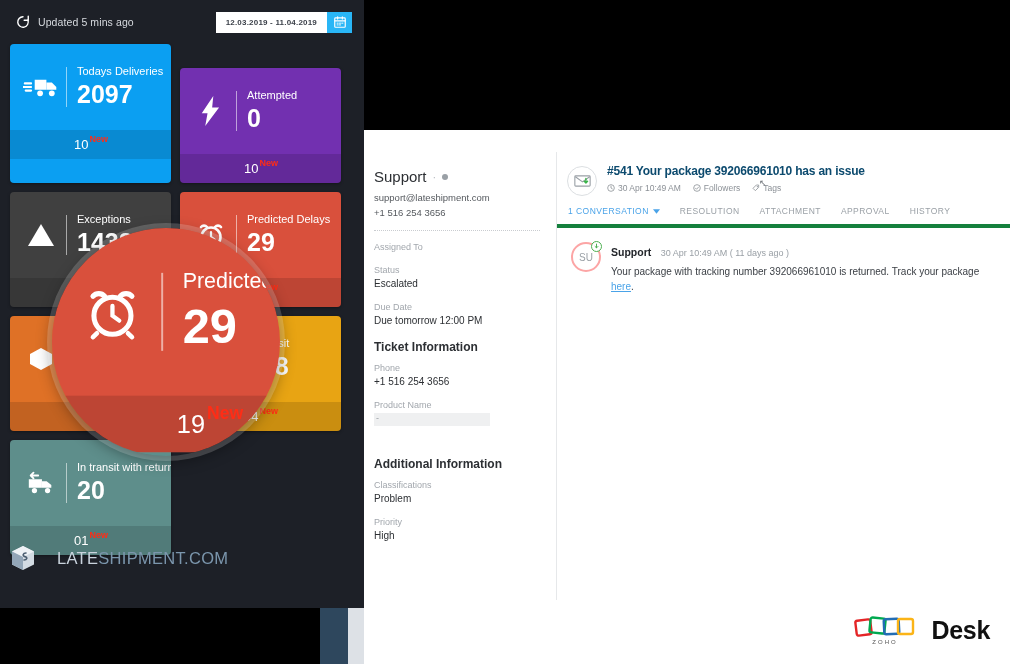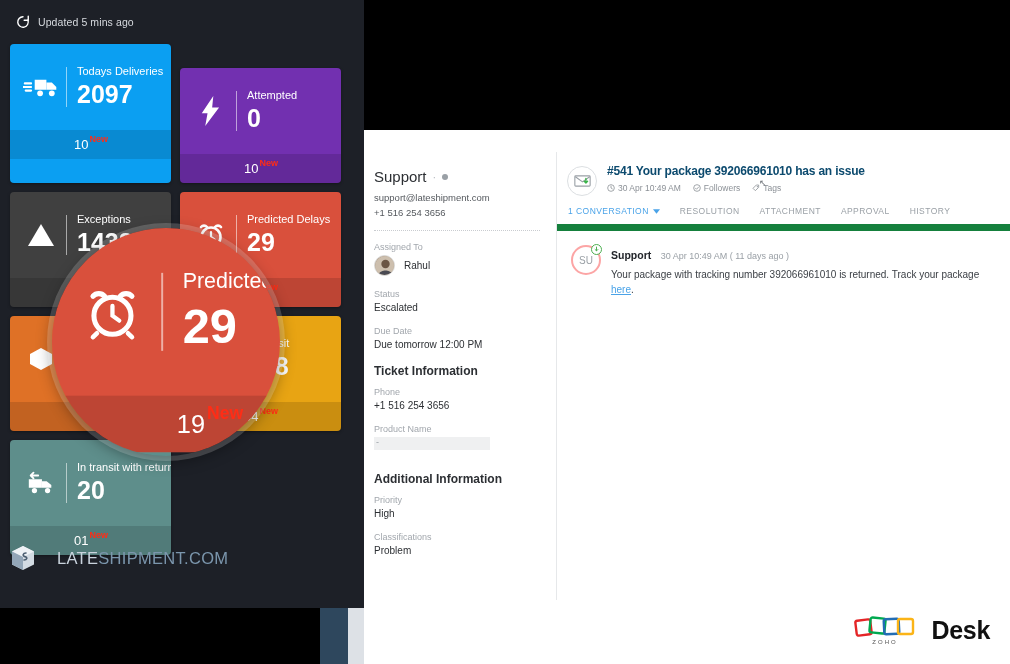--- a/index.html
+++ b/index.html
@@ -87,21 +87,21 @@
 
   .maincol { position:absolute; left:193px; top:22px; width:453px; height:448px; background:#fff; }
   .tkt-head { padding:12px 0 0 10px; display:flex; gap:10px; }
   .tkt-av { width:30px; height:30px; border-radius:50%; border:1px solid #dcdfe2;
             display:flex; align-items:center; justify-content:center; flex:none; position:relative; margin-top:2px;}
   .tkt-title { font-size:12px; color:#0c4a6e; font-weight:bold; letter-spacing:-.2px; }
   .tkt-no { font-weight:bold; }
   .tkt-meta { display:flex; gap:12px; margin-top:5px; font-size:8.5px; color:#8b9096; align-items:center; }
   .tkt-meta span { display:flex; align-items:center; gap:3px; }
 
-  .tabs { display:flex; gap:20px; padding:10px 0 0 11px; border-bottom:7px solid #15803d; }
+  .tabs { display:flex; gap:20px; padding:10px 0 0 11px; border-bottom:4px solid #15803d; }
   .tab { font-size:8.5px; color:#9aa0a6; letter-spacing:.45px; padding-bottom:8px; }
   .tab.active { color:#4aa3e8; display:flex; align-items:center; gap:4px; }
 
   .conv { display:flex; gap:10px; padding:14px 12px 0 14px; }
   .conv-av { width:30px; height:30px; border-radius:50%; border:2px solid #fca5a5;
              display:flex; align-items:center; justify-content:center; flex:none;
              font-size:10px; color:#9aa0a6; position:relative; }
   .badge { position:absolute; right:-3px; top:-3px; width:11px; height:11px; border-radius:50%;
            background:#fff; border:1px solid #4caf50; display:flex; align-items:center;
            justify-content:center; }
@@ -117,20 +117,30 @@
 <div id="root">
 
   <div class="dash">
 
     <div class="dash-top">
       <svg class="refresh-ic" viewBox="0 0 24 24">
         <path d="M12 3a9 9 0 1 0 8.5 6" fill="none" stroke="#fff" stroke-width="2.4" stroke-linecap="round"></path>
         <path d="M21 2v7h-7" fill="none" stroke="#fff" stroke-width="2.4" stroke-linecap="round" stroke-linejoin="round"></path>
       </svg>
       <div class="upd-txt">Updated 5 mins ago</div>
+      <div class="daterange">
+        <div class="dr-text">12.03.2019 - 11.04.2019</div>
+        <div class="dr-btn">
+          <svg width="14" height="14" viewBox="0 0 24 24">
+            <rect x="3" y="5" width="18" height="16" rx="1.5" fill="none" stroke="#fff" stroke-width="2"></rect>
+            <path d="M3 10h18M8 3v4M16 3v4" stroke="#fff" stroke-width="2" stroke-linecap="round"></path>
+            <path d="M7 14h2M11 14h2M15 14h2M7 17h2M11 17h2" stroke="#fff" stroke-width="1.6" stroke-linecap="round"></path>
+          </svg>
+        </div>
+      </div>
     </div>
 
     <div class="grid">
 
       <div class="card c-blue">
         <div class="card-body">
           <div class="card-ic">
             <svg width="36" height="26" viewBox="0 0 40 28">
               <path d="M2 10h7M0 14h9M3 18h6" stroke="#fff" stroke-width="2.3" stroke-linecap="round"></path>
               <path d="M13 6h13v11h-13z" fill="#fff"></path>
@@ -326,30 +336,20 @@
         <span>Support</span>
         <span class="s-sep-dot">·</span>
         <span class="s-dot"></span>
       </div>
       <div class="s-mail">support@lateshipment.com</div>
       <div class="s-phone">+1 516 254 3656</div>
       <div class="dotted"></div>
 
       <div class="fld">
         <div class="fld-lbl">Assigned To</div>
-        <div class="assignee">
-          <div class="av-img">
-            <svg width="21" height="21" viewBox="0 0 21 21">
-              <circle cx="10.5" cy="10.5" r="10.5" fill="#cdbfae"></circle>
-              <circle cx="10.5" cy="8" r="4.2" fill="#6b5544"></circle>
-              <path d="M2.5 21c1-5 5-6.5 8-6.5s7 1.5 8 6.5z" fill="#4a4a52"></path>
-            </svg>
-          </div>
-          <div class="fld-val">Rahul</div>
-        </div>
       </div>
 
       <div class="fld">
         <div class="fld-lbl">Status</div>
         <div class="fld-val">Escalated</div>
       </div>
 
       <div class="fld">
         <div class="fld-lbl">Due Date</div>
         <div class="fld-val">Due tomorrow 12:00 PM</div>
@@ -360,30 +360,30 @@
       <div class="fld">
         <div class="fld-lbl">Phone</div>
         <div class="fld-val">+1 516 254 3656</div>
       </div>
 
       <div class="fld">
         <div class="fld-lbl">Product Name</div>
         <div class="prod-blank">-</div>
       </div>
 
-      <div class="sec-head" style="margin-top:22px;">Additional Information</div>
+      <div class="sec-head" style="margin-top:31px;">Additional Information</div>
+
+      <div class="fld">
+        <div class="fld-lbl">Classifications</div>
+        <div class="fld-val">Problem</div>
+      </div>
 
       <div class="fld">
         <div class="fld-lbl">Priority</div>
         <div class="fld-val">High</div>
-      </div>
-
-      <div class="fld">
-        <div class="fld-lbl">Classifications</div>
-        <div class="fld-val">Problem</div>
       </div>
     </div>
 
     <div class="maincol">
       <div class="cursor-mark">↖</div>
 
       <div class="tkt-head">
         <div class="tkt-av">
           <svg width="17" height="14" viewBox="0 0 20 16">
             <rect x="1" y="2" width="18" height="12" rx="1" fill="none" stroke="#9aa0a6" stroke-width="1.3"></rect>

